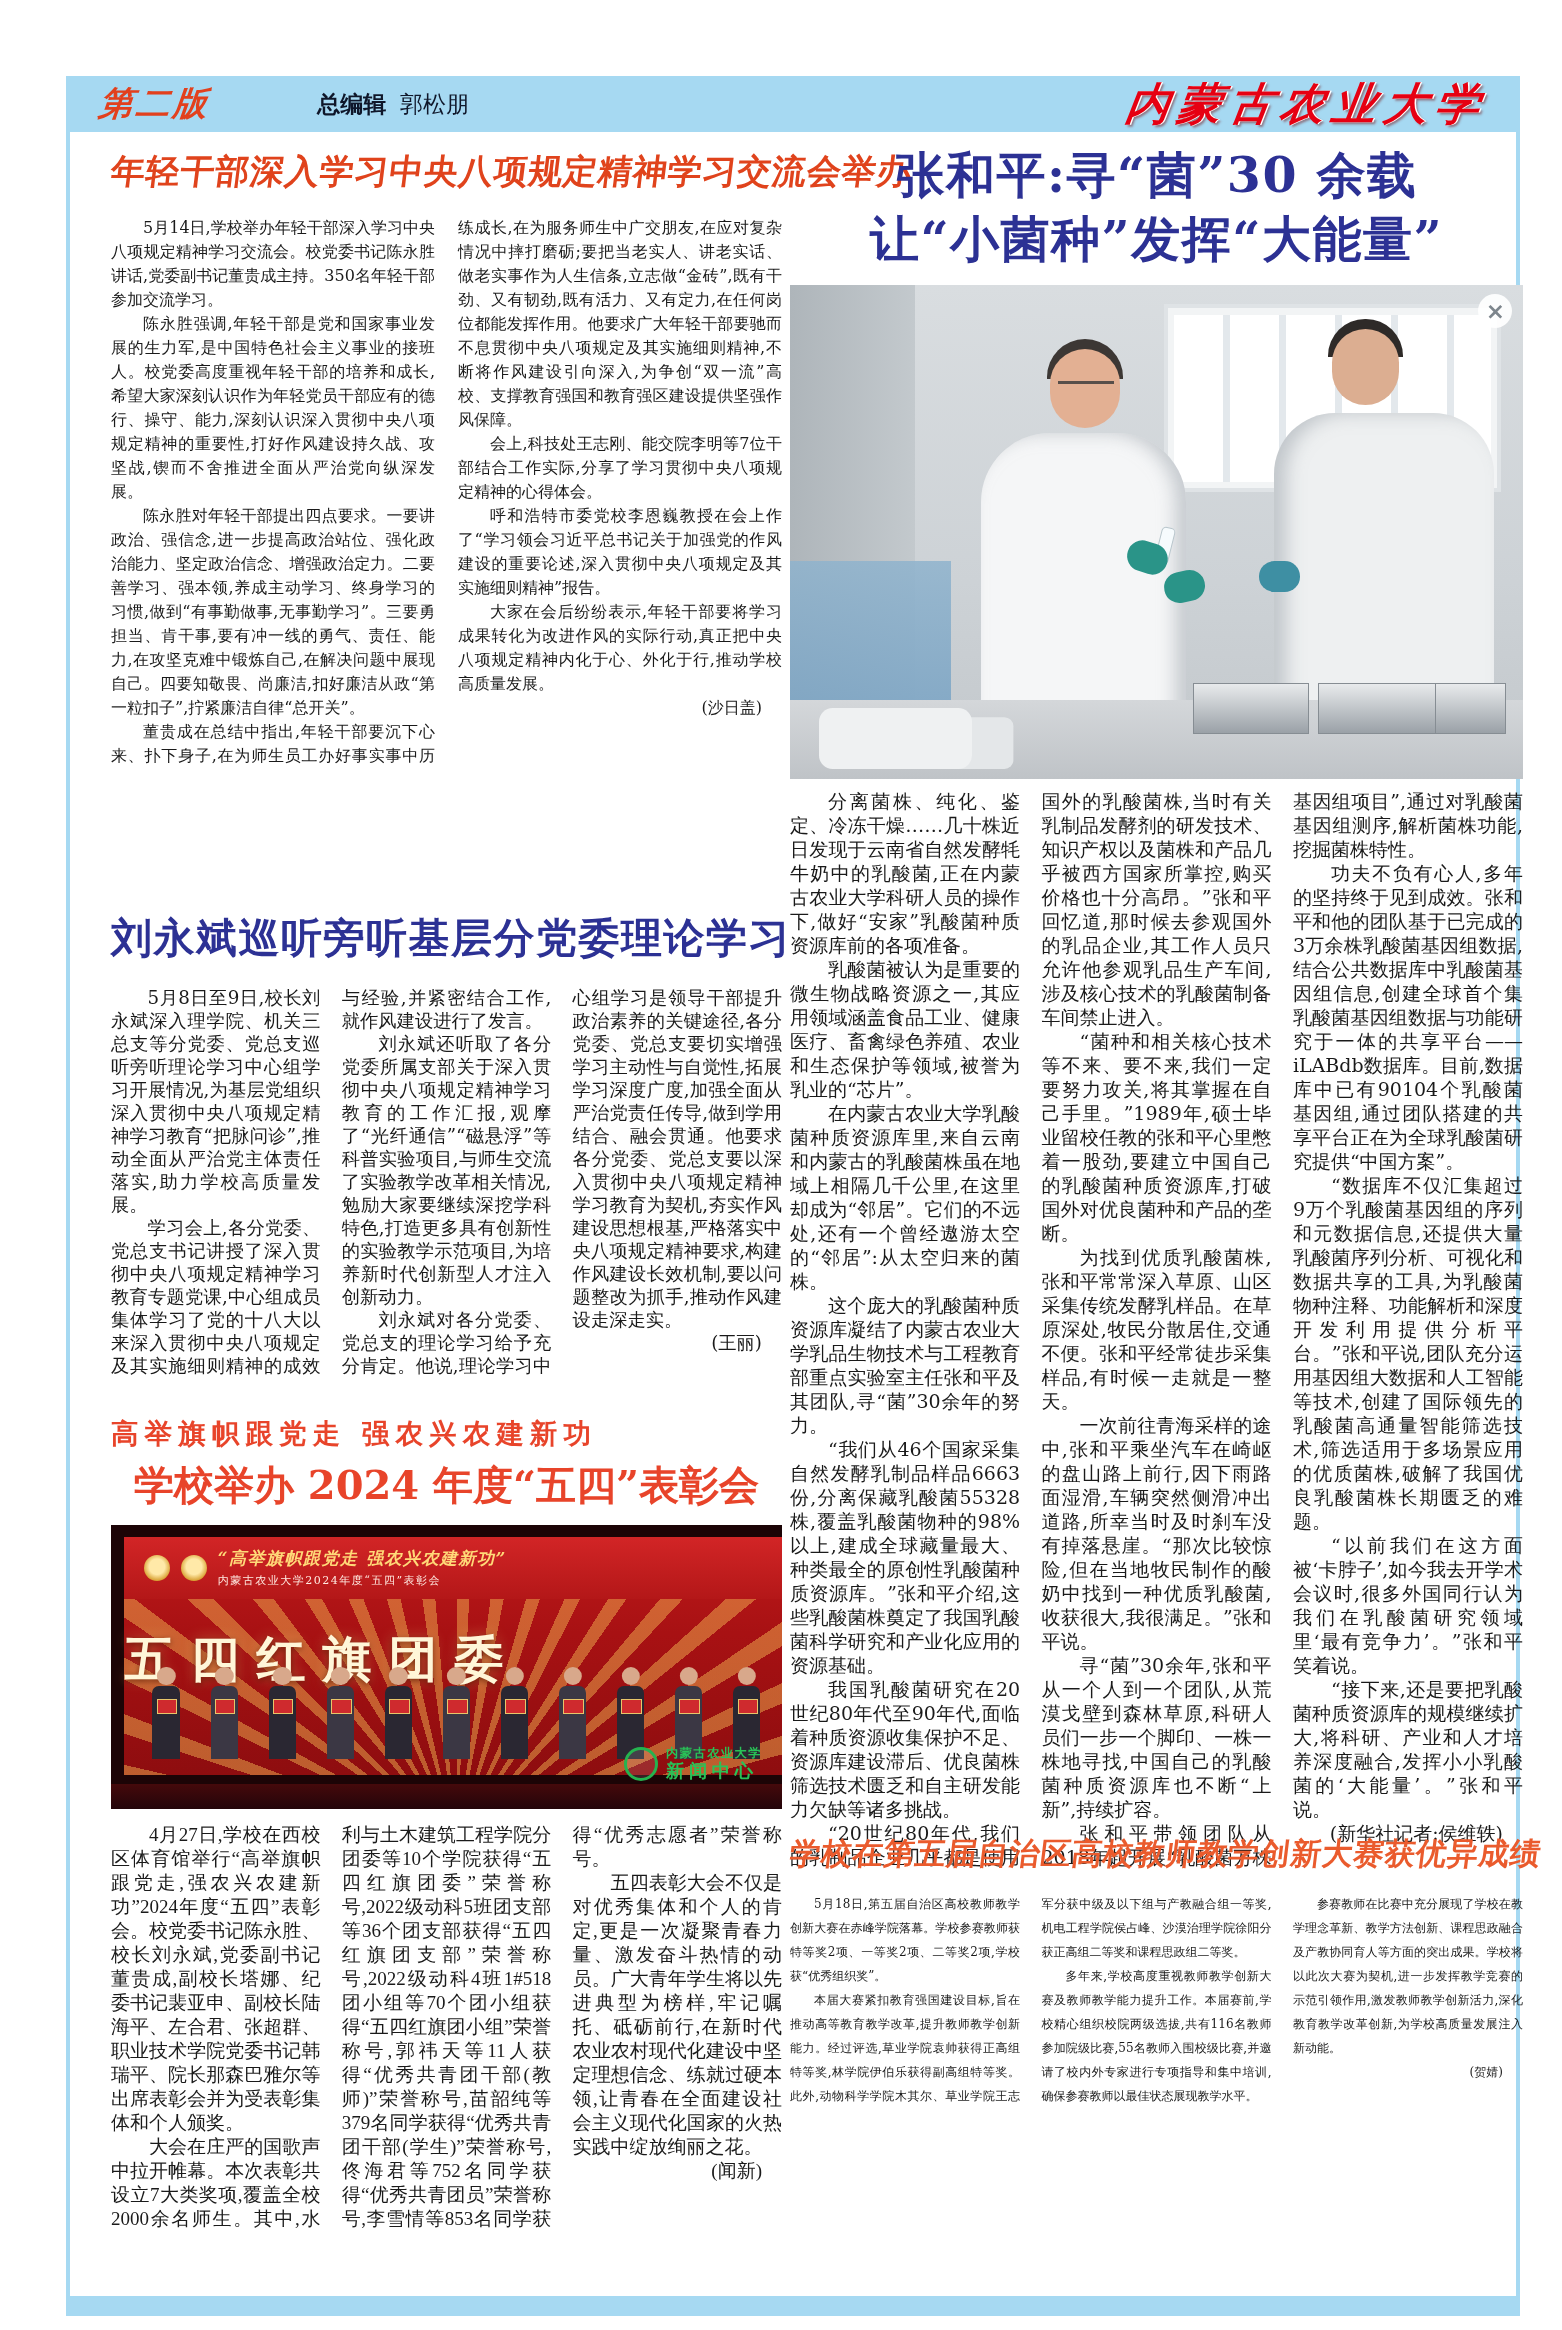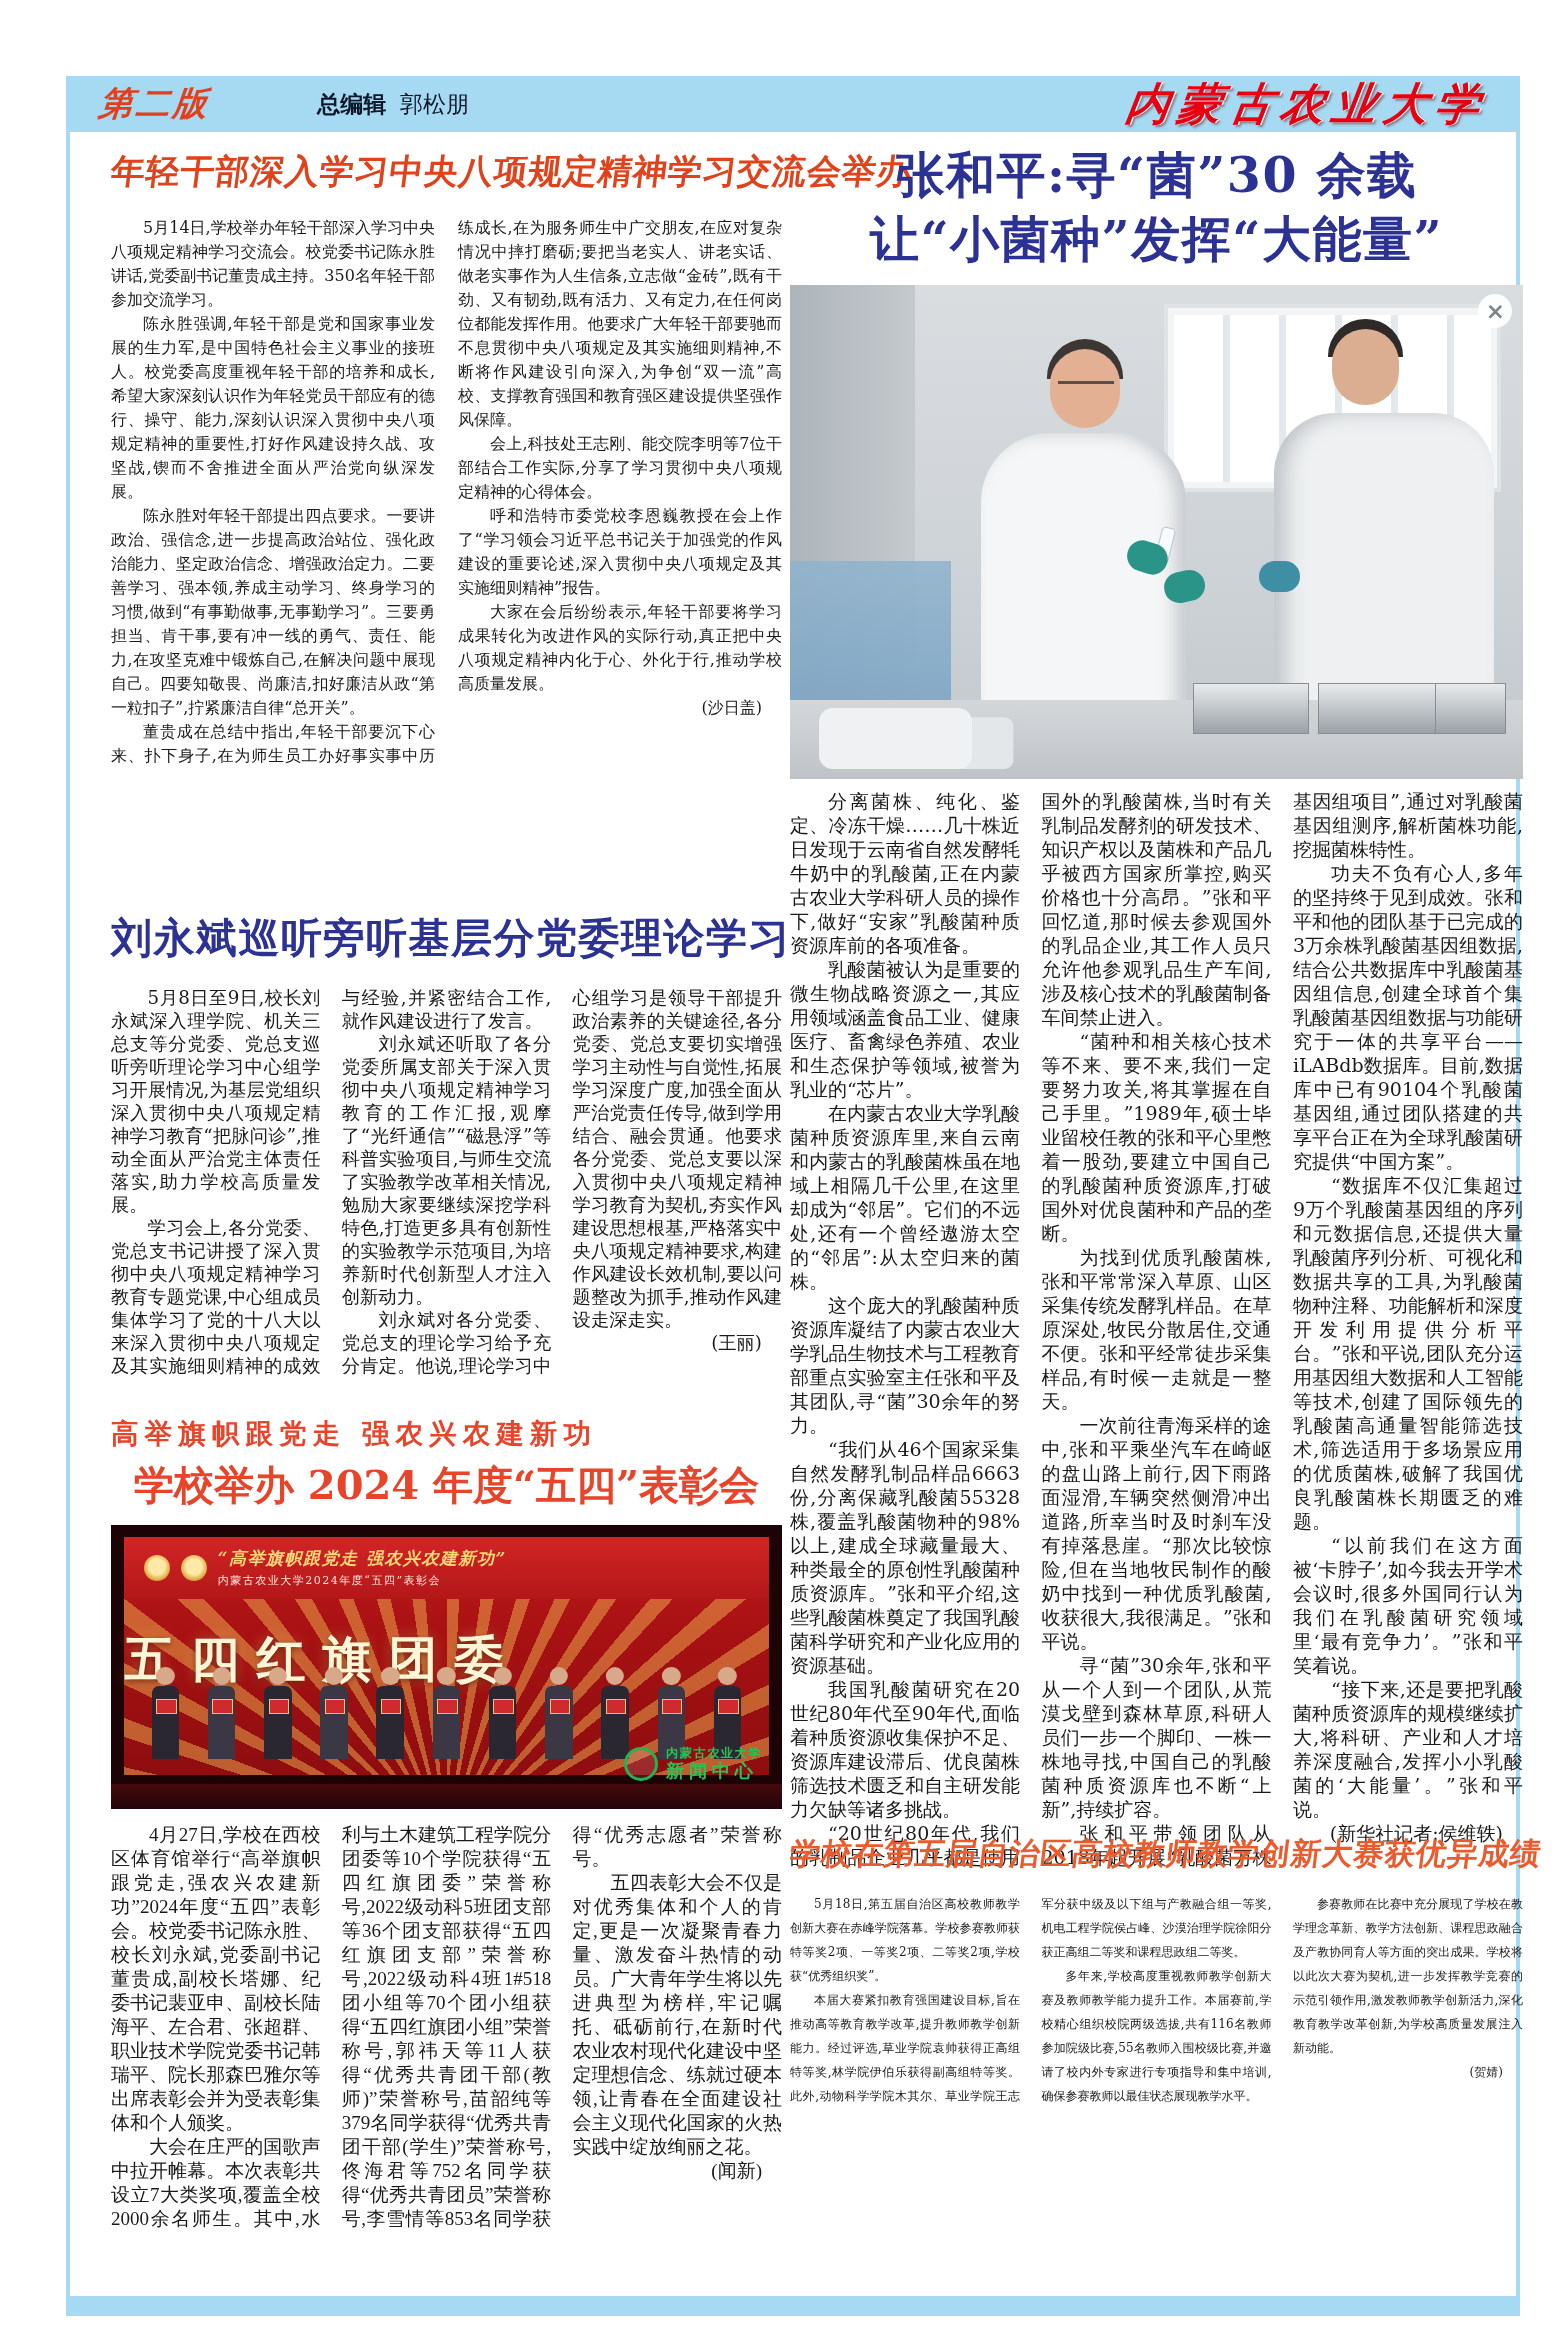--- a/index.html
+++ b/index.html
@@ -94,21 +94,21 @@
   .tray.t2{left:72%;width:130px;}
   .tray.t3{left:88%;width:69px;}
   .sack{position:absolute;left:4%;bottom:2%;width:153px;height:61px;border-radius:13.7px;background:#eff1f2;box-shadow:46px 4.6px 0 -4.6px #e4e7e9;}
   .close-btn{
     position:absolute;right:10.7px;top:9.2px;width:34px;height:34px;border-radius:50%;
     background:rgba(255,255,255,.92);color:#7d868d;font:bold 23px/34px "DejaVu Sans","Liberation Sans",sans-serif;
     text-align:center;cursor:pointer;
   }
   
   .stage-photo{margin-top:12.2px;width:671px;height:284px;background:#1c0406;}
-  .stage-screen{position:absolute;left:2%;top:4%;width:96%;height:84%;background:linear-gradient(180deg,#c01a1b 0%,#a81113 40%,#8e0d0f 100%);}
+  .stage-screen{position:absolute;left:2%;top:4%;width:96%;height:84%;background:linear-gradient(180deg,#c01a1b 0%,#a81113 40%,#8e0d0f 100%);padding-left:20px;}
   .stage-beams{position:absolute;inset:0;
     background:repeating-conic-gradient(from 235deg at 50% 128%,rgba(255,205,90,0) 0deg 5deg,rgba(255,205,90,.42) 5deg 8deg);}
   .stage-banner{position:absolute;left:0;top:0;width:100%;height:26%;background:linear-gradient(180deg,#d22526,#b31718);display:flex;align-items:center;gap:10.7px;padding:0 20px;box-sizing:border-box;}
   .stage-banner .logo{width:26px;height:26px;border-radius:50%;background:radial-gradient(circle at 50% 45%,#ffe9a8 0 40%,#d8a133 72%,#a8701c 100%);flex:0 0 auto;}
   .banner-text{display:flex;flex-direction:column;gap:3.1px;}
   .banner-quote{color:#ffd978;font-size:17px;font-weight:bold;letter-spacing:1.5px;font-style:italic;}
   .banner-sub{color:#ffe9e0;font-size:11px;letter-spacing:1.5px;}
   .screen-title{
     position:absolute;left:0;top:38%;width:100%;text-align:left;color:#fff6d8;
     font-size:49px;font-weight:bold;letter-spacing:17px;text-shadow:0 2.3px 6.1px rgba(90,20,0,.8),0 0 13.7px rgba(255,210,120,.45);

